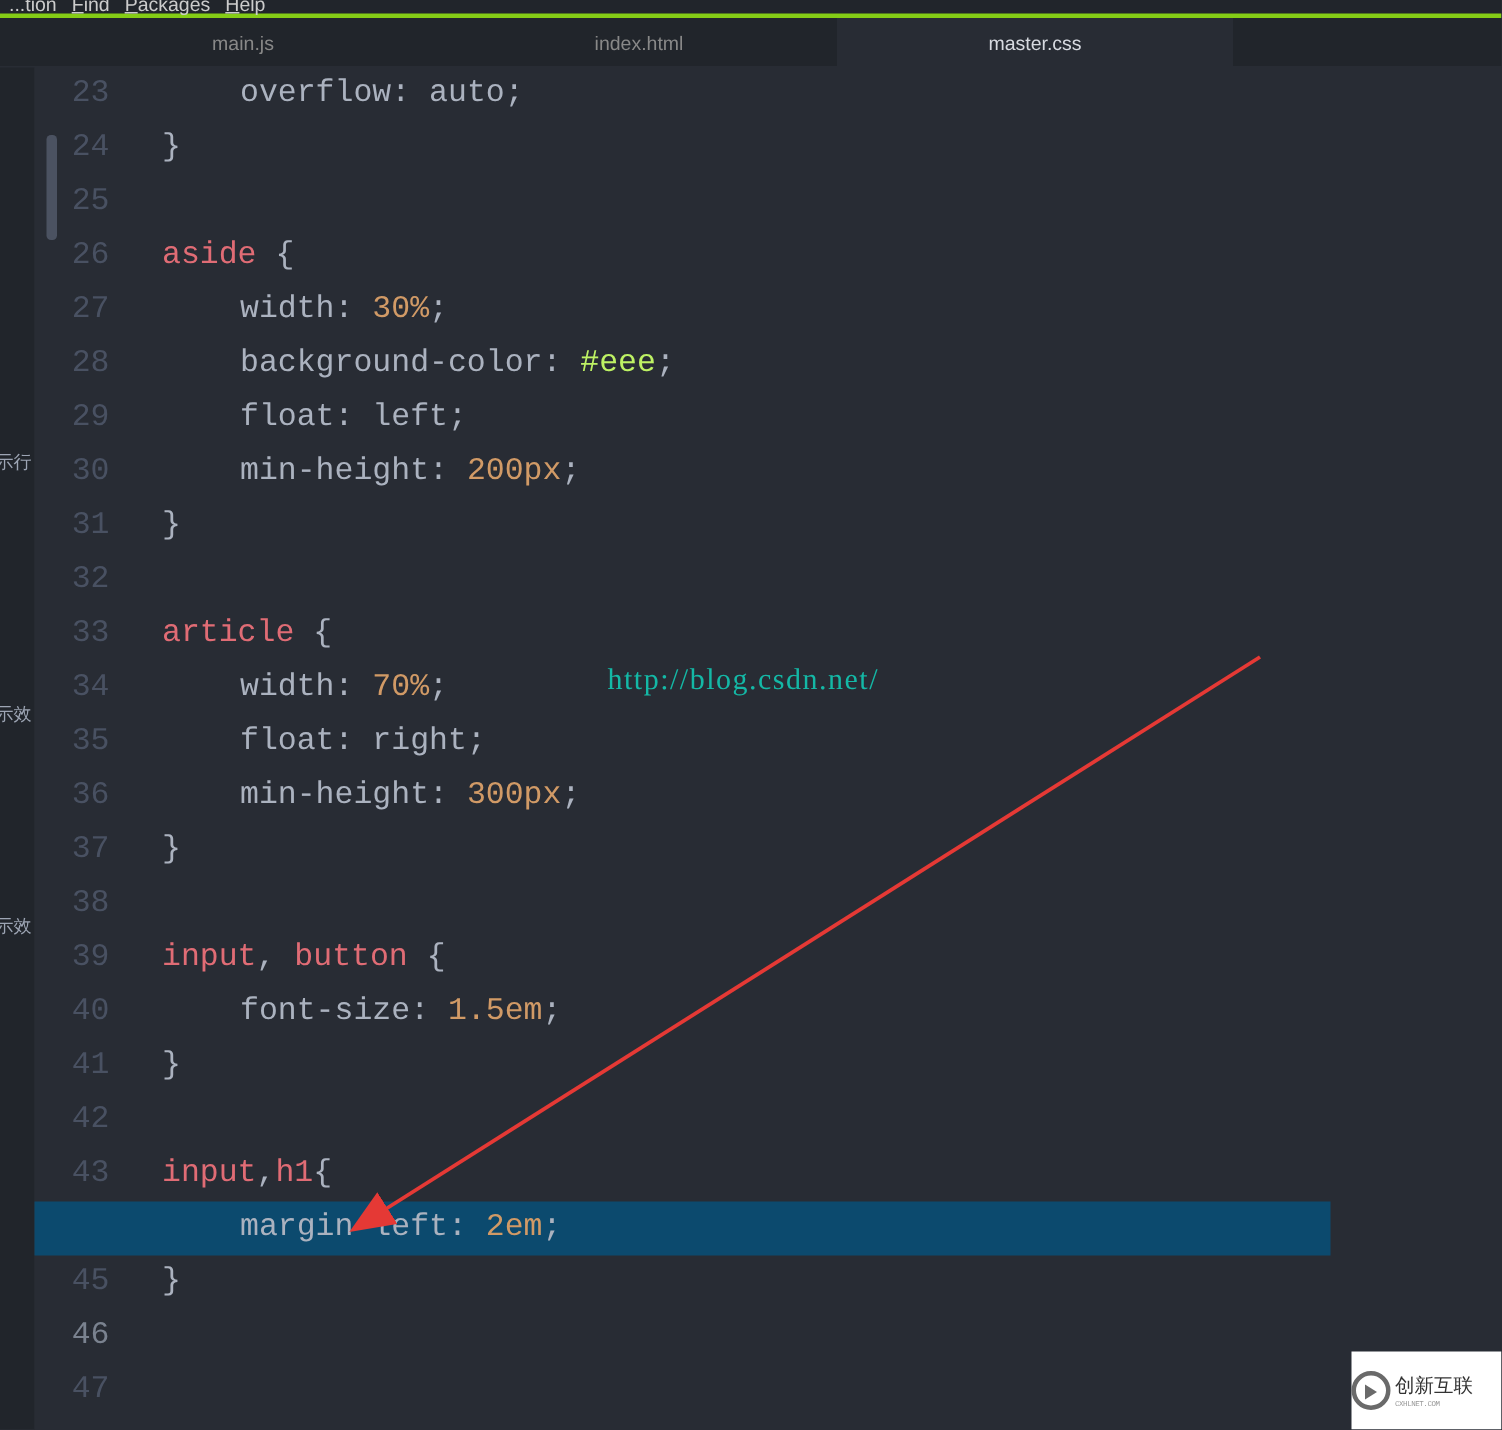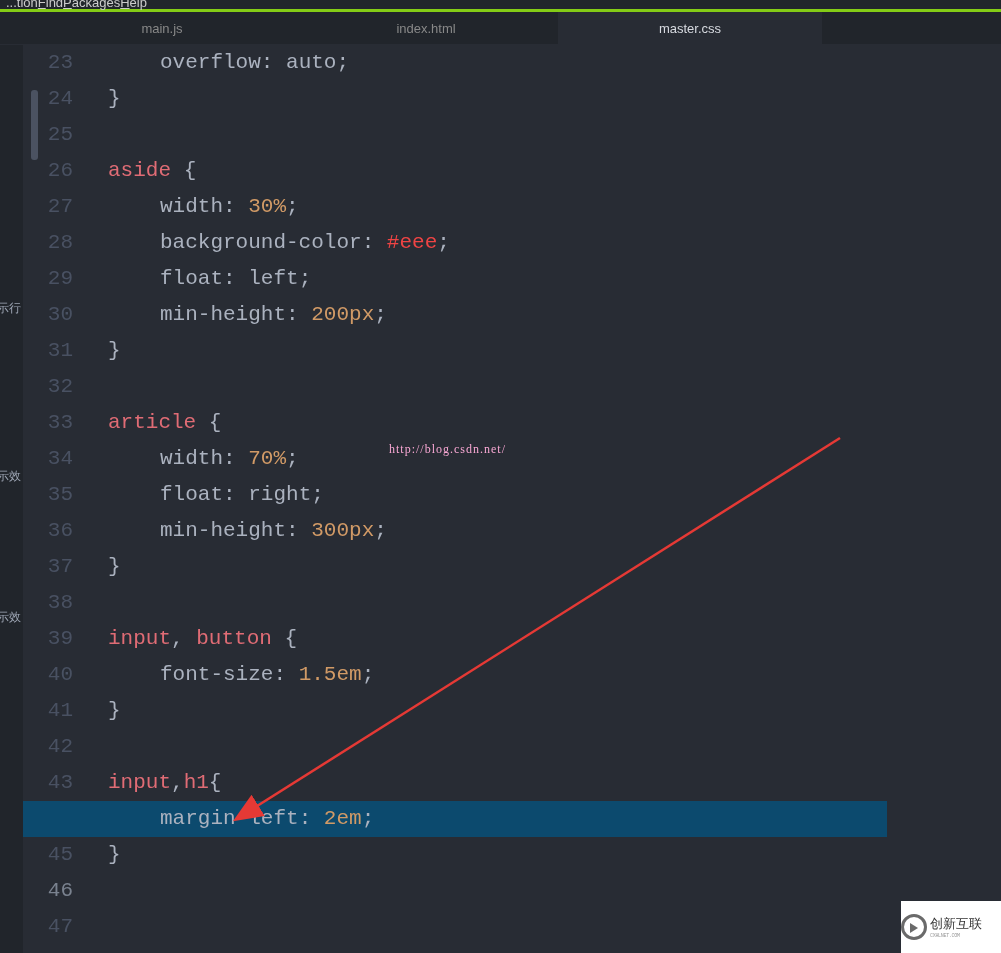--- a/index.html
+++ b/index.html
@@ -8,21 +8,21 @@
   font-family:Consolas,Menlo,"Courier New",monospace;
   width:1001px; height:953px;
   overflow:hidden;
   color:#abb2bf;
   position:relative;
 }
 .menubar{
   background:#21252b;
   height:10px;
   padding:0 6px;
-  display:flex; align-items:flex-end;
+  display:flex; gap:10px; align-items:flex-end;
   font-size:13px; color:#ccc;
   font-family:Arial,sans-serif;
 }
 .menubar span{border-bottom:0;}
 .menubar span u{text-decoration:underline;}
 .tabstrip{
   background:#21252b;
   height:35px;
   display:flex;
   margin-top:-1px;
@@ -84,29 +84,29 @@
   position:absolute;
   left:85px; top:0;
 }
 .line{height:36px; white-space:pre;}
 .line.current{ background:#0c4a6e; margin-left:-85px; padding-left:85px; width:864px;}
 .kw{color:#e06c75;margin-top:20px;}       
 .prop{color:#abb2bf;}     
 .punc{color:#abb2bf;}
 .brace{color:#abb2bf;}
 .num{color:#d19a66;}      
-.color{color:#ef4444;}
+.color{color:#bef264;}
 .val{color:#abb2bf;}
 .comment{color:#5c6370; font-style:italic;}
 .indent{display:inline-block;width:52px;}
 .watermark{
   position:absolute;
-  left:389px; top:442px;
-  font-size:12px;
-  color:#f9a8d4;
+  left:405px; top:442px;
+  font-size:20px;
+  color:#14b8a6;
   font-family:SimSun,serif;
   letter-spacing:1px;
 }
 svg.arrow{
   position:absolute;
   left:0; top:0;
   pointer-events:none;
 }
 .logo{
   position:absolute;

